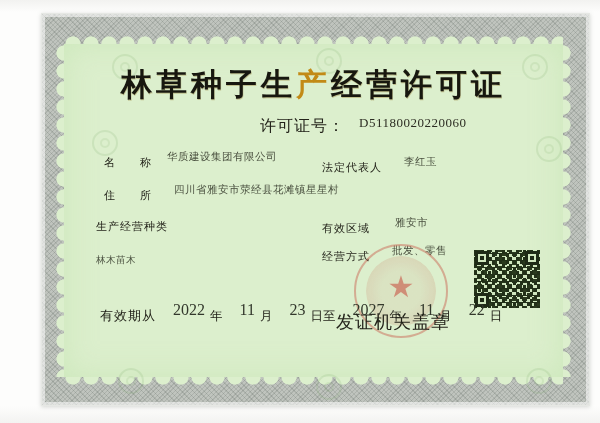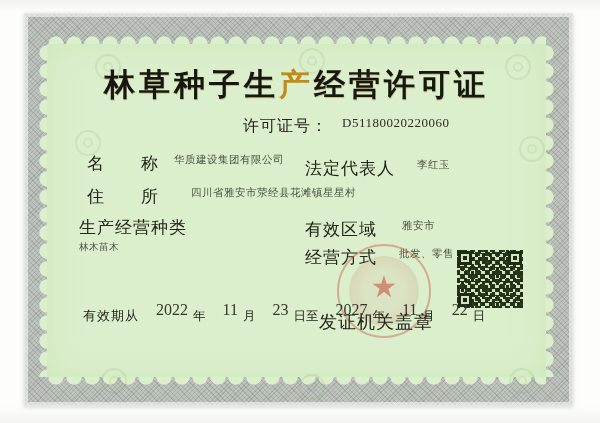--- a/index.html
+++ b/index.html
@@ -3,21 +3,21 @@
 <meta charset="utf-8">
 <style>
   * { margin:0; padding:0; box-sizing:border-box; }
   html,body { width:600px; height:423px; overflow:hidden; }
   body { background:#fbfbfa; font-family:"Liberation Serif", serif; }
 
   .photo { position:relative; width:600px; height:423px;
            background:linear-gradient(180deg,#f2f2f0 0,#fdfdfc 12px,#fdfdfc 96%,#f3f3f1 100%); }
 
   
-  .cert { position:absolute; left:24px; top:13px; width:549px; height:393px;
+  .cert { position:absolute; left:41px; top:13px; width:549px; height:393px;
           background:
             repeating-linear-gradient(135deg,#c3c7c3 0 1px,#d8dbd7 1px 3px),
             repeating-linear-gradient(45deg,#cbcfcb 0 1px,#e2e4e1 1px 4px);
           background-blend-mode:multiply;
           border:1px solid #e6e8e4;
           box-shadow:0 1px 4px rgba(110,120,110,.28), inset 0 0 0 3px rgba(255,255,255,.55); }
 
   
   .inner { position:absolute; left:22px; top:30px; right:26px; bottom:28px;
            background:#dcefcd;
@@ -40,35 +40,35 @@
   .wm::after { content:""; position:absolute; inset:6px; border-radius:50%;
         border:2px solid rgba(120,170,100,.14); }
 
   .title { position:absolute; left:0; right:0; top:20px; text-align:center;
            font-family:"Liberation Sans", sans-serif; font-weight:bold;
            font-size:31px; letter-spacing:4px; color:#17170f;
            text-shadow:0.6px 0.6px 0 rgba(140,110,30,.35); }
   .title .accent { color:#c28a16; text-shadow:none; }
 
   .license-row { position:absolute; left:196px; top:72px; white-space:nowrap; }
-  .lbl { font-size:17px; color:#23231a; letter-spacing:1px; }
+  .lbl { font-size:11px; color:#23231a; letter-spacing:1px; }
   .license-row .lbl { font-size:16px; }
   .license-no { font-size:13px; color:#2c2c22; margin-left:10px;
                 position:relative; top:-4px; letter-spacing:.5px; }
 
   .field { position:absolute; white-space:nowrap; }
   .val { font-size:10.5px; color:#3c4132; position:relative; top:-6px;
          letter-spacing:.5px; opacity:.92; }
 
   .f-name   { left:40px;  top:108px; }
   .f-name .val { margin-left:11px; }
   .f-addr   { left:40px;  top:141px; }
-  .f-addr .val { margin-left:28px; }
+  .f-addr .val { margin-left:18px; }
   .f-cat    { left:32px;  top:172px; white-space:normal; }
-  .f-cat .val { display:block; top:0; font-size:9.5px; margin-top:2px; }
+  .f-cat .val { display:block; top:0; font-size:9.5px; margin-top:20px; }
   .f-legal  { left:258px; top:113px; }
   .f-legal .val { margin-left:18px; }
   .f-site   { left:258px; top:144px; }
   .f-site .val { margin-left:6px; }
   .f-area   { left:258px; top:174px; }
   .f-area .val { margin-left:21px; }
   .f-mode   { left:258px; top:202px; }
   .f-mode .val { margin-left:18px; }
 
   

